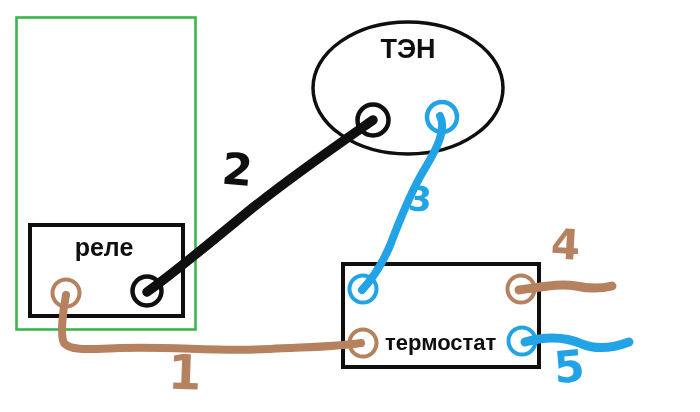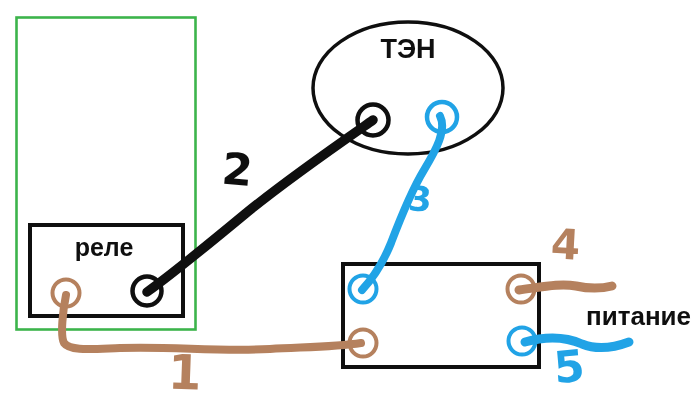--- a/index.html
+++ b/index.html
@@ -62,22 +62,22 @@
     <path d="M 440 116 C 447 130 436 150 424 170 C 410 193 399 222 391 243 C 383 263 373 278 362 290" fill="none" style="stroke:var(--c-blue,#21a3e6)" stroke-width="8" stroke-linecap="round" stroke-linejoin="round"></path>
     <path d="M 519 290 C 542 287 560 283 576 286 C 590 289 604 288 612 286" fill="none" style="stroke:var(--c-brown,#b5815e)" stroke-width="9" stroke-linecap="round" stroke-linejoin="round"></path>
     <path d="M 525 342 C 547 336 566 337 582 344 C 597 350 613 348 629 342" fill="none" style="stroke:var(--c-blue,#21a3e6)" stroke-width="9" stroke-linecap="round" stroke-linejoin="round"></path>
   </svg>
 
 
   <div class="lbl" style="left:44px;top:231px;width:120px;height:32px;font-size:25px;">реле</div>
 
   <div class="lbl" style="left:348px;top:32px;width:120px;height:34px;font-size:27px;">ТЭН</div>
 
+  <div class="lbl" style="left:385px;top:331px;height:24px;font-size:22px;justify-content:flex-start;">термостат</div>
 
-  <div class="lbl" style="left:586px;top:302px;height:28px;font-size:26px;justify-content:flex-start;">питание</div>
 
   <span class="digit c-brown" style="left:168px;top:348px;font-size:48px;transform:rotate(2deg);">1</span>
   <span class="digit c-black" style="left:222px;top:148px;font-size:44px;transform:rotate(5deg);">2</span>
   <span class="digit c-blue" style="left:408px;top:182px;font-size:34px;transform:rotate(3deg);">3</span>
   <span class="digit c-brown" style="left:551px;top:224px;font-size:42px;transform:rotate(3deg);">4</span>
   <span class="digit c-blue" style="left:554px;top:345px;font-size:44px;transform:rotate(-5deg);">5</span>
 
 </div>
 
 </body></html>

